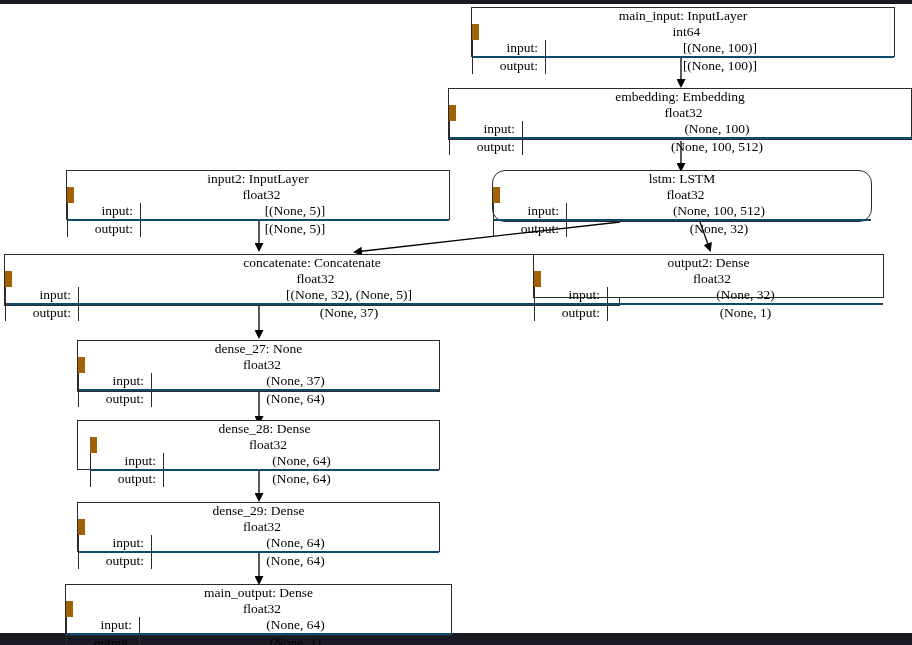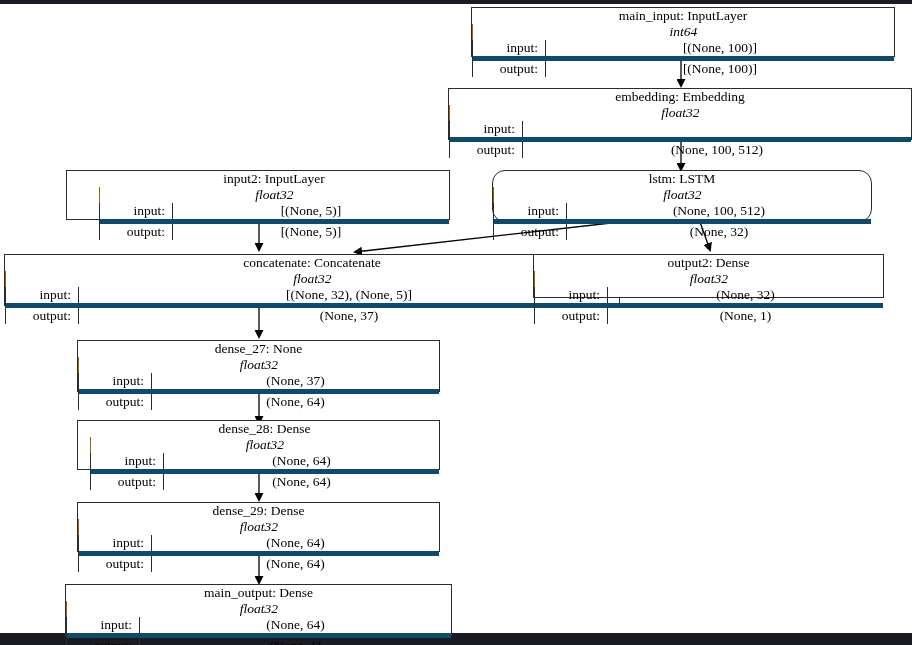--- a/index.html
+++ b/index.html
@@ -37,37 +37,36 @@
     justify-content: center;
     padding: 0 10px;
     white-space: nowrap;
   }
   .cell-dtype {
     display: flex;
     align-items: center;
     justify-content: center;
     padding: 0 10px;
     white-space: nowrap;
-    border-left: 1px solid #a16207;
-    font-style: italic;
+    border-left: 7px solid #a16207;
   }
   .io-block {
     display: flex;
     flex-direction: column;
     border-left: 1px solid #2b2b2b;
     flex: 1 1 auto;
   }
   .io-row {
     display: flex;
     flex-direction: row;
     flex: 1 1 50%;
     align-items: stretch;
   }
   .io-row.top {
-    border-bottom: 5px solid #0c4a6e;
+    border-bottom: 2px solid #0c4a6e;
   }
   .io-label {
     display: flex;
     align-items: center;
     justify-content: flex-end;
     padding: 0 7px;
     white-space: nowrap;
     border-right: 1px solid #2b2b2b;
     min-width: 58px;
   }
@@ -127,29 +126,30 @@
       </div>
     </div>
   </div>
 
   <div class="node" style="left:448px; top:88px; width:464px; height:52px;">
     <div class="cell-name">embedding: Embedding</div>
     <div class="cell-dtype">float32</div>
     <div class="io-block">
       <div class="io-row top">
         <div class="io-label">input:</div>
+        <div class="io-value">(None, 100)</div>
       </div>
       <div class="io-row">
         <div class="io-label">output:</div>
         <div class="io-value">(None, 100, 512)</div>
       </div>
     </div>
   </div>
 
-  <div class="node" style="left:66px; top:170px; width:384px; height:50px;padding-left:32px;">
+  <div class="node" style="left:66px; top:170px; width:384px; height:50px;">
     <div class="cell-name">input2: InputLayer</div>
     <div class="cell-dtype">float32</div>
     <div class="io-block">
       <div class="io-row top">
         <div class="io-label">input:</div>
         <div class="io-value">[(None, 5)]</div>
       </div>
       <div class="io-row">
         <div class="io-label">output:</div>
         <div class="io-value">[(None, 5)]</div>

